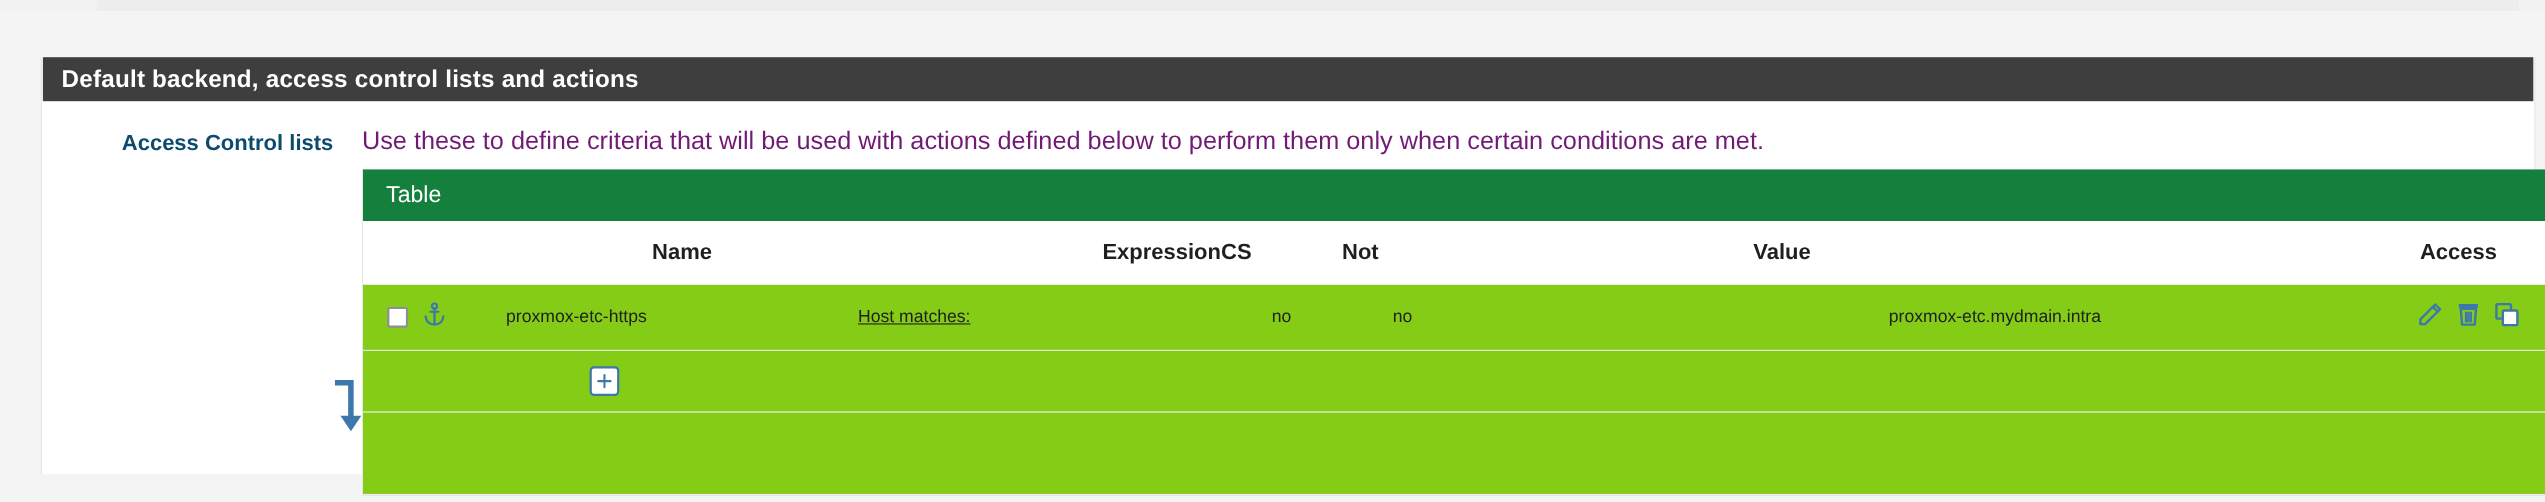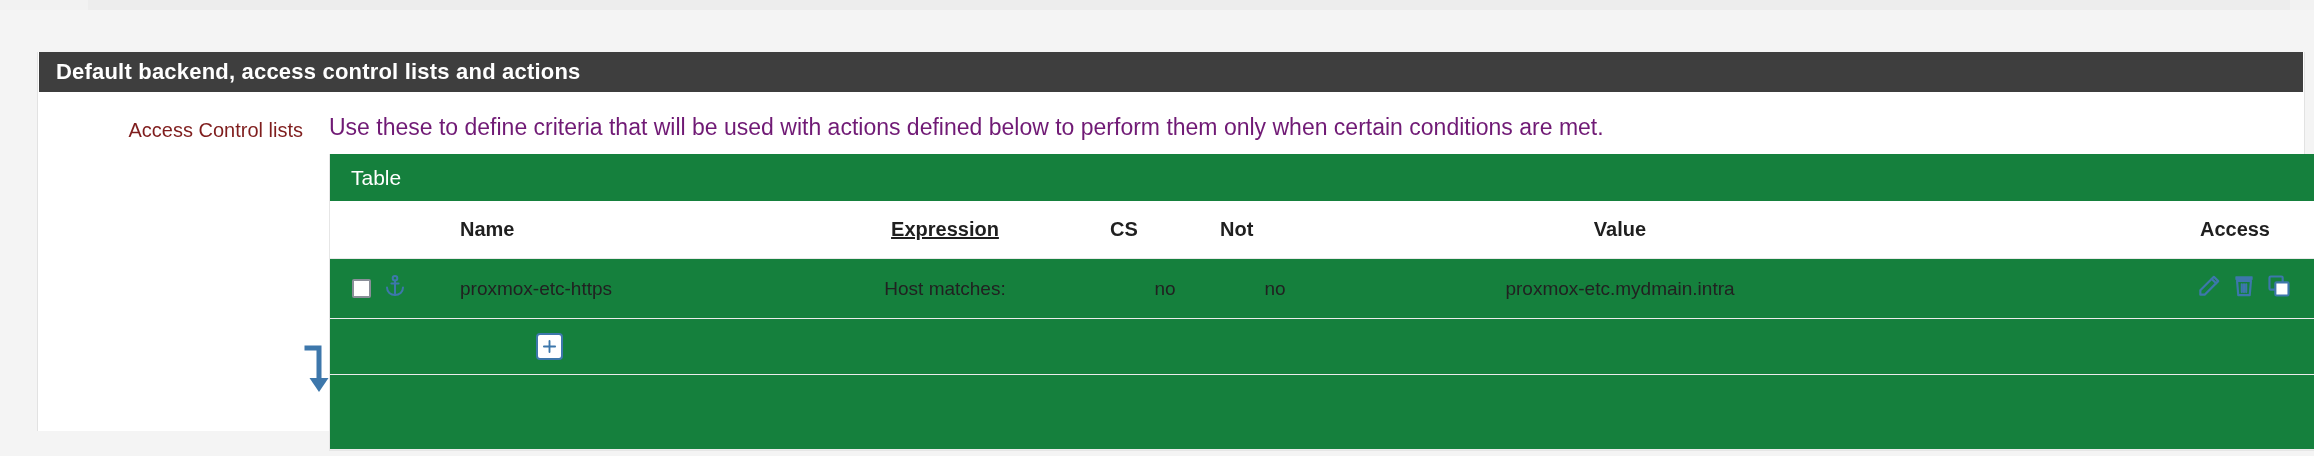--- a/index.html
+++ b/index.html
@@ -74,22 +74,22 @@
     display: flex;
     align-items: flex-start;
   }
 
   .field-label {
     width: 265px;
     min-width: 265px;
     text-align: right;
     padding-right: 0px;
     font-size: 20px;
-    font-weight: normal;
-    color: #7f1d1d;
+    font-weight: bold;
+    color: #0c4a6e;
     padding-top: 5px;
     box-sizing: border-box;
   }
 
   .field-content {
     flex: 1;
     padding-left: 26px;
     padding-right: 10px;
     box-sizing: border-box;
   }
@@ -130,49 +130,49 @@
   }
   table.acl-table th {
     font-size: 20px;
     font-weight: bold;
     color: #1f1f1f;
     padding: 17px 0 17px 0;
     background: #ffffff;
     border-bottom: 1px solid #e9e9e9;
   }
   table.acl-table td {
-    font-size: 19px;
+    font-size: 16px;
     color: #212121;
     padding: 14px 0 14px 0;
-    background: #15803d;
+    background: #84cc16;
     border-bottom: 1px solid #ececec;
     vertical-align: middle;
   }
 
   .col-select   { width: 120px; }
   .col-name     { width: 330px; }
   .col-expr     { width: 330px; }
   .col-cs       { width: 110px; }
   .col-not      { width: 110px; }
   .col-value    { width: 580px; }
   .col-actions  { width: 412px; }
 
-  .th-name    { text-align: left;  padding-left: 10px !important; }
-  .th-expr    { text-align: center; text-decoration: underline; }
+  .th-name    { text-align: center;  padding-left: 10px !important; }
+  .th-expr    { text-align: right; }
   .th-cs      { text-align: left; }
   .th-not     { text-align: left; }
   .th-value   { text-align: center; }
   .th-actions { text-align: right; padding-right: 52px !important; }
 
   .td-select  { text-align: left; padding-left: 22px !important; }
   .td-name    { text-align: left; padding-left: 10px !important; }
-  .td-expr    { text-align: center; }
+  .td-expr    { text-align: left; text-decoration: underline; }
   .td-cs      { text-align: center; }
   .td-not     { text-align: center; }
-  .td-value   { text-align: center; }
+  .td-value   { text-align: right; }
   .td-actions { text-align: right; padding-right: 30px !important; }
 
   .select-cell-inner {
     display: flex;
     align-items: center;
     gap: 12px;
   }
 
   .checkbox {
     width: 19px;

